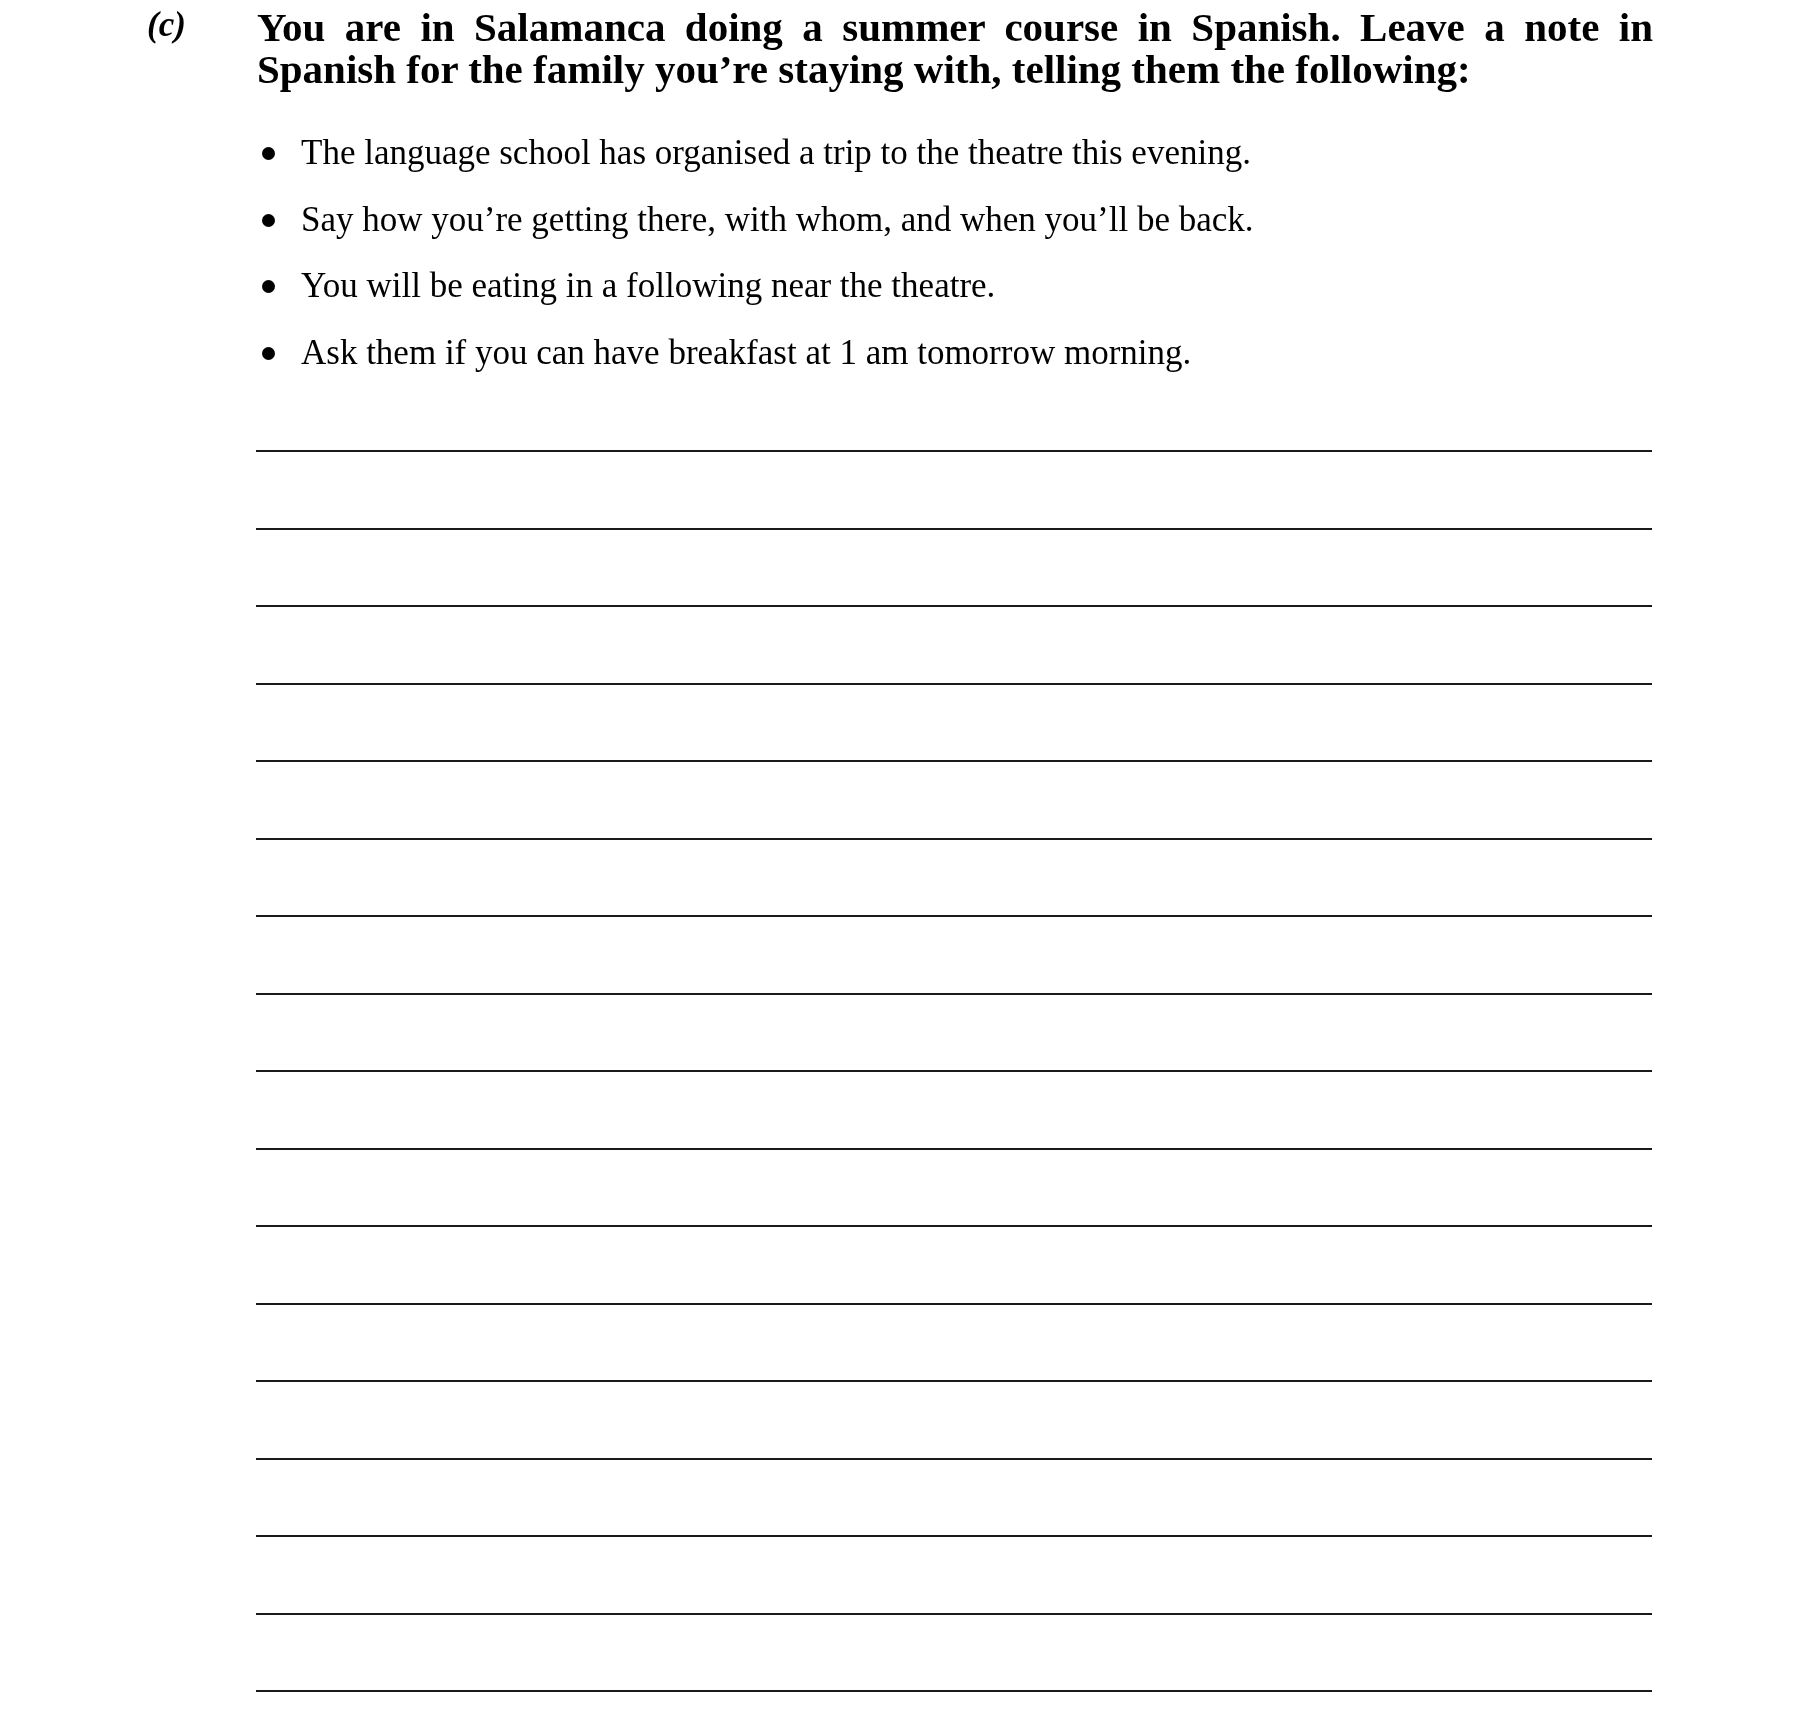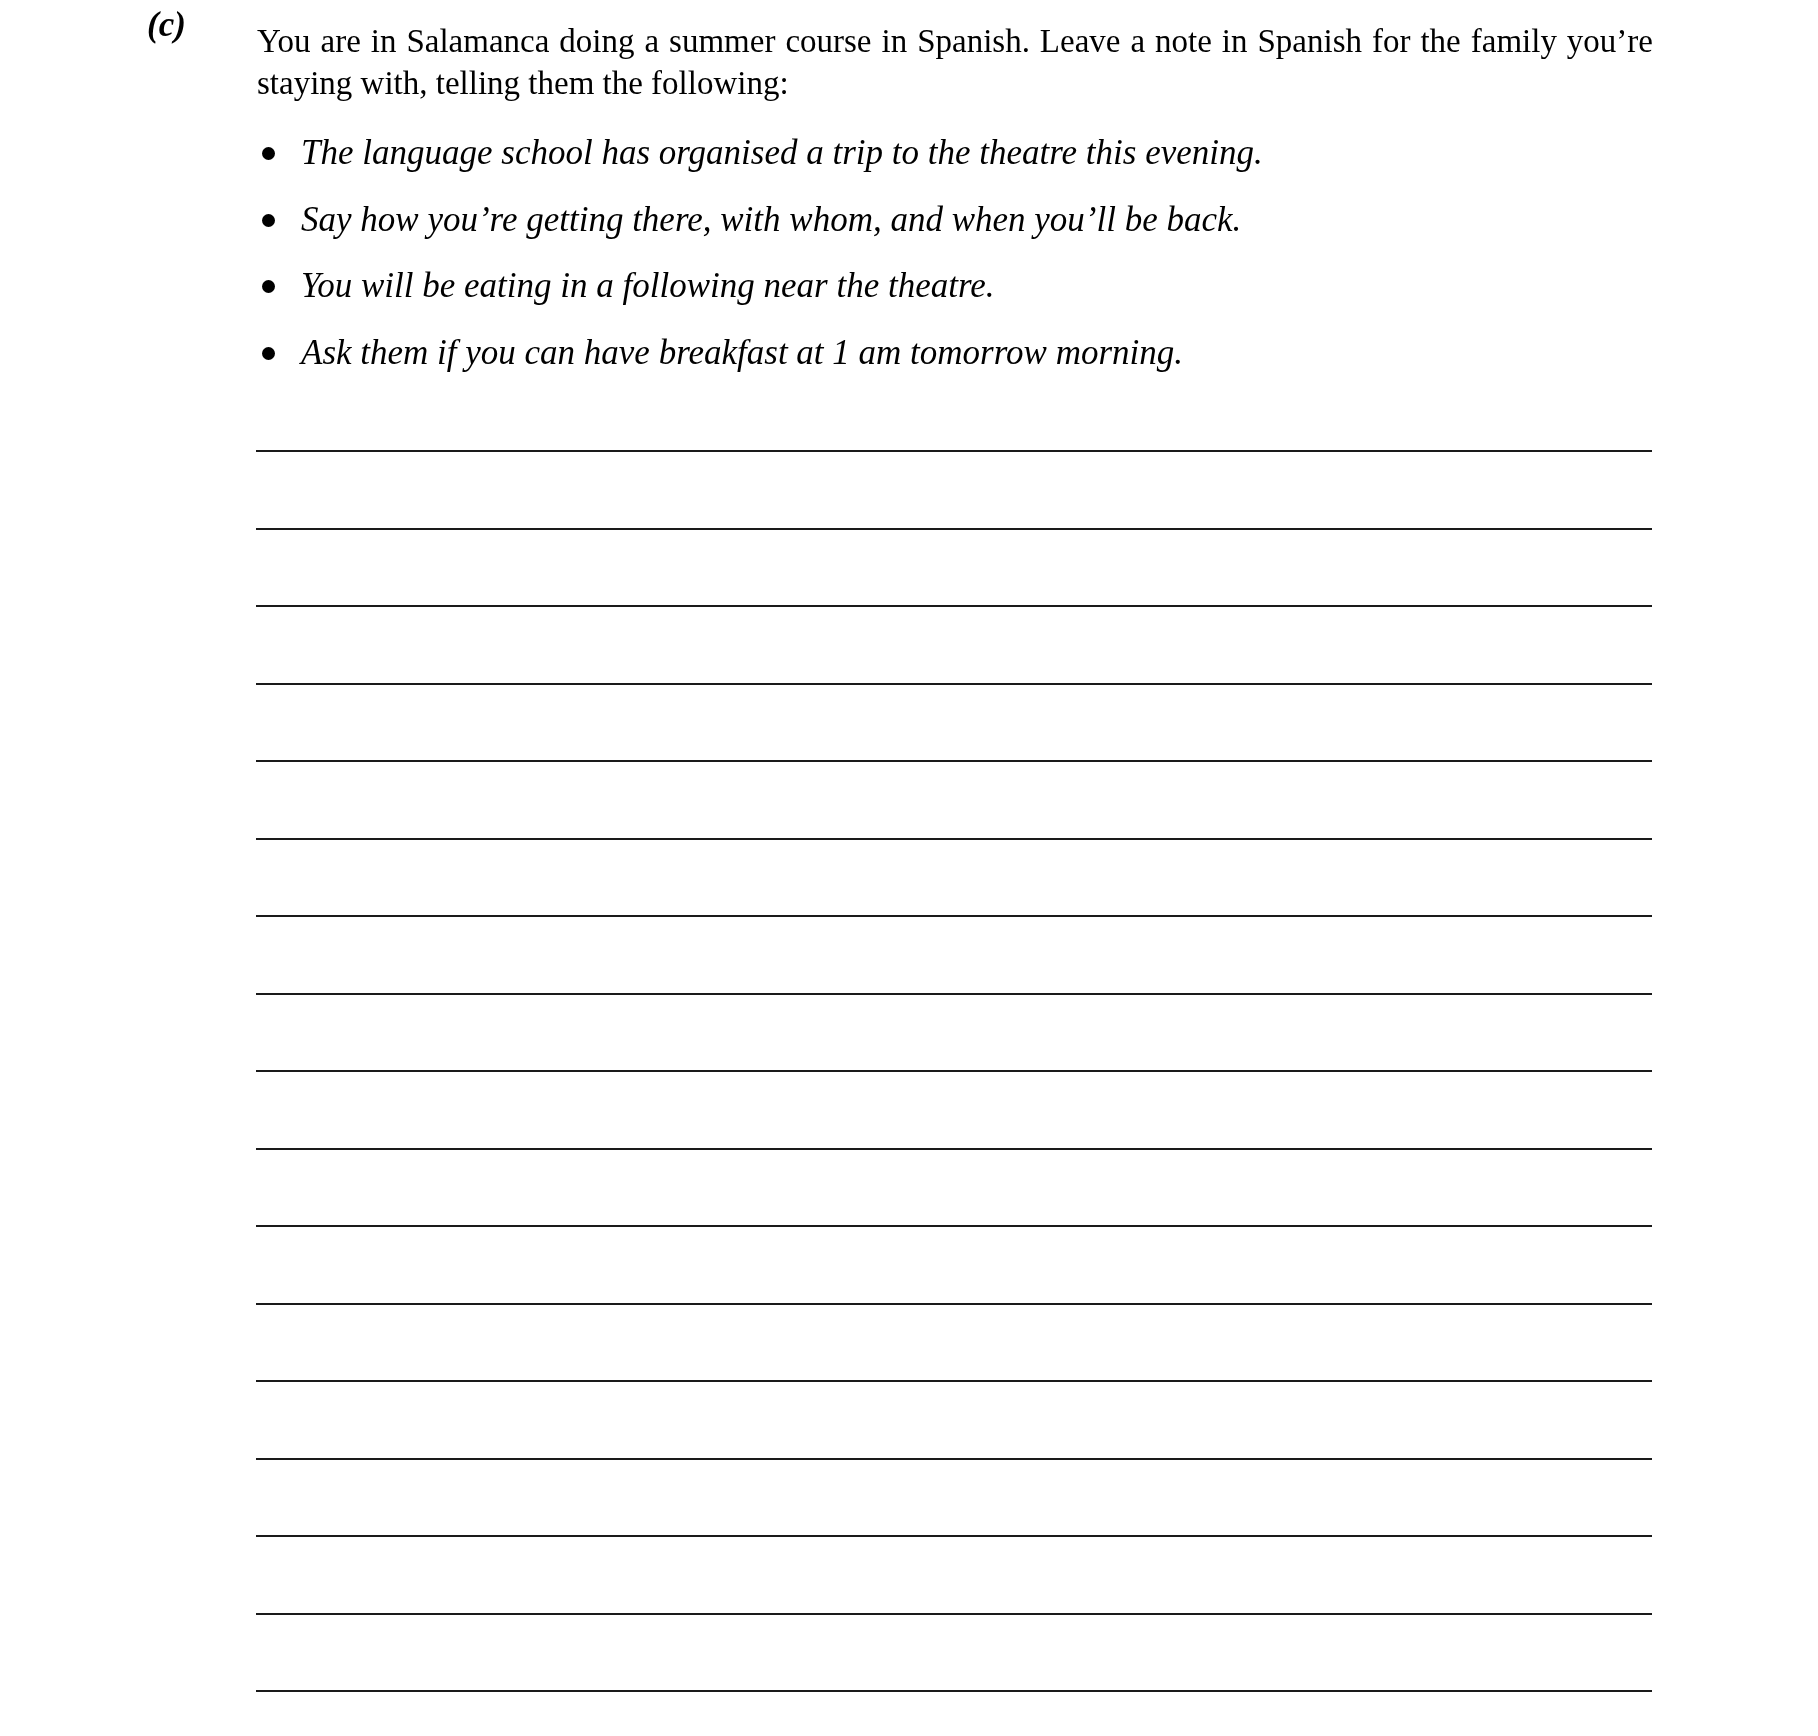--- a/index.html
+++ b/index.html
@@ -20,24 +20,24 @@
       left: 147px;
       top: 4px;
       font-size: 35px;
       font-style: italic;
       font-weight: bold;
       line-height: 42px;
     }
     .question-prompt {
       position: absolute;
       left: 257px;
-      top: 20px;
+      top: 6px;
       width: 1396px;
-      font-size: 33px;
-      font-weight: normal;
+      font-size: 41px;
+      font-weight: bold;
       line-height: 42px;
       text-align: justify;
       text-align-last: left;
     }
     .bullet-list {
       position: absolute;
       left: 257px;
       top: 132px;
       margin: 0;
       padding: 0;
@@ -56,21 +56,20 @@
       top: 15px;
       width: 13px;
       height: 13px;
       border-radius: 50%;
       background: #000000;
     }
     .bullet-text {
       position: absolute;
       left: 44px;
       top: 0;
-      font-style: italic;
     }
     .answer-area {
       position: absolute;
       left: 256px;
       top: 450px;
       width: 1396px;
     }
     .answer-line {
       height: 77.5px;
       box-sizing: border-box;

